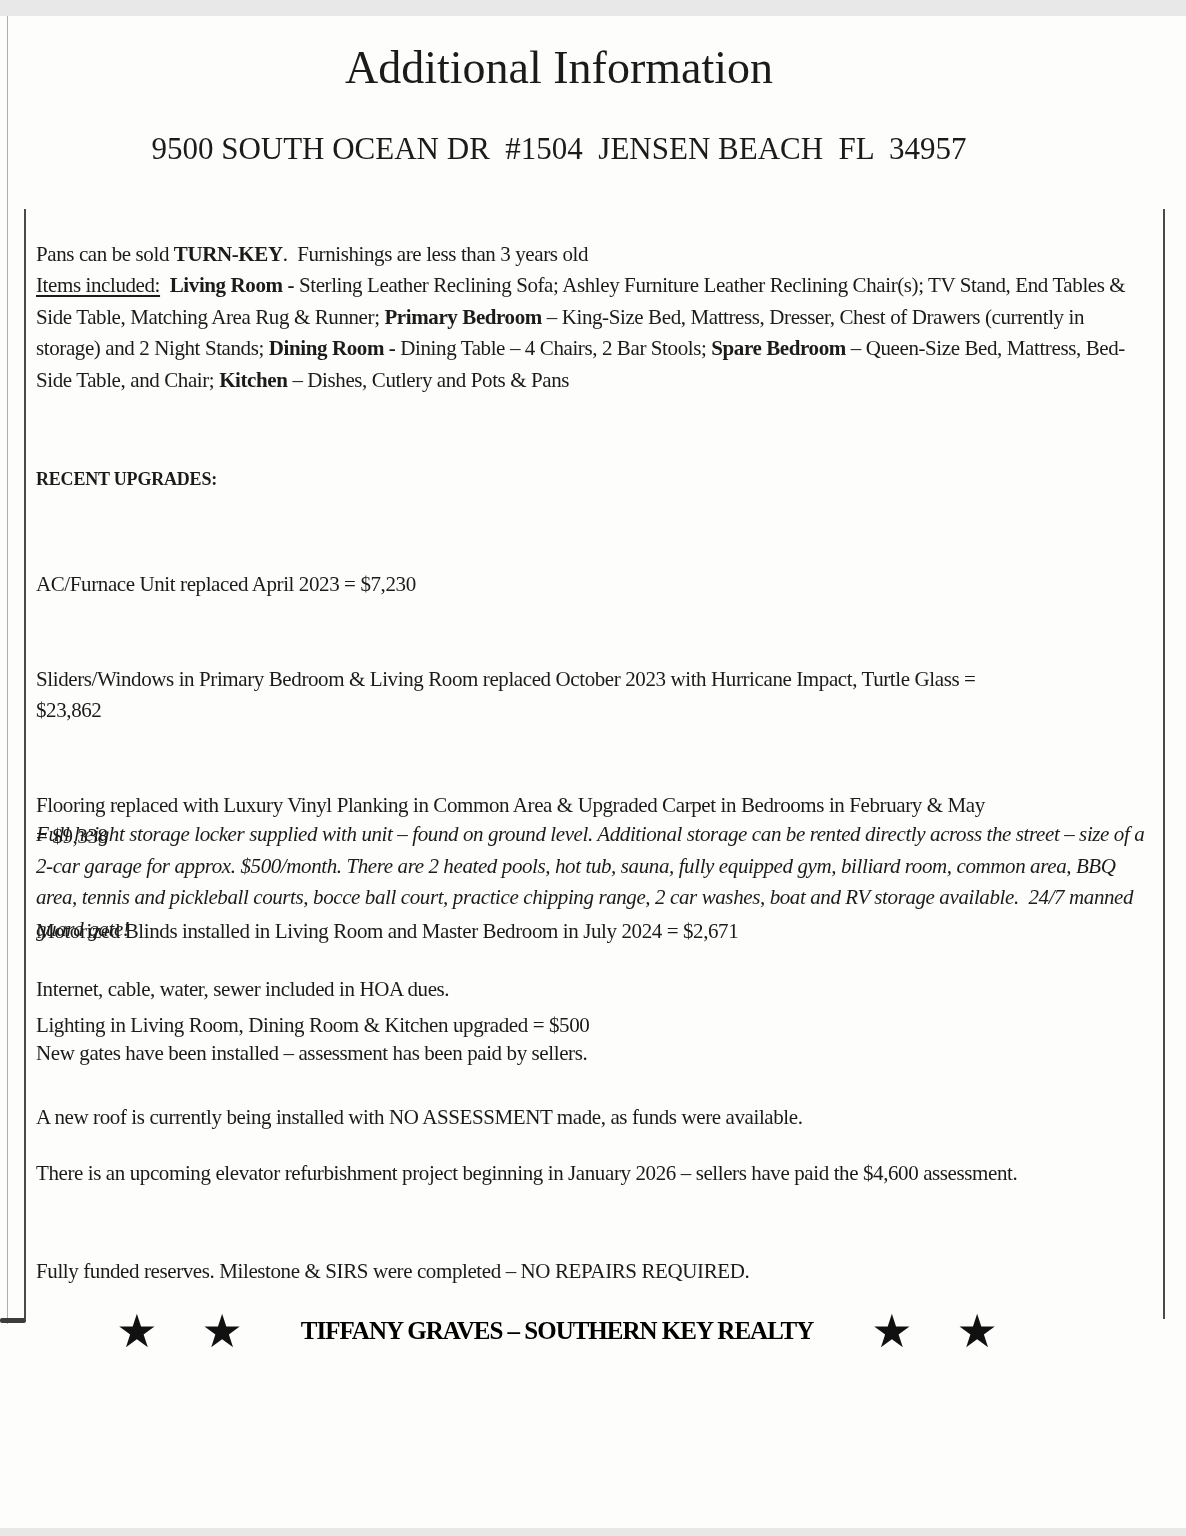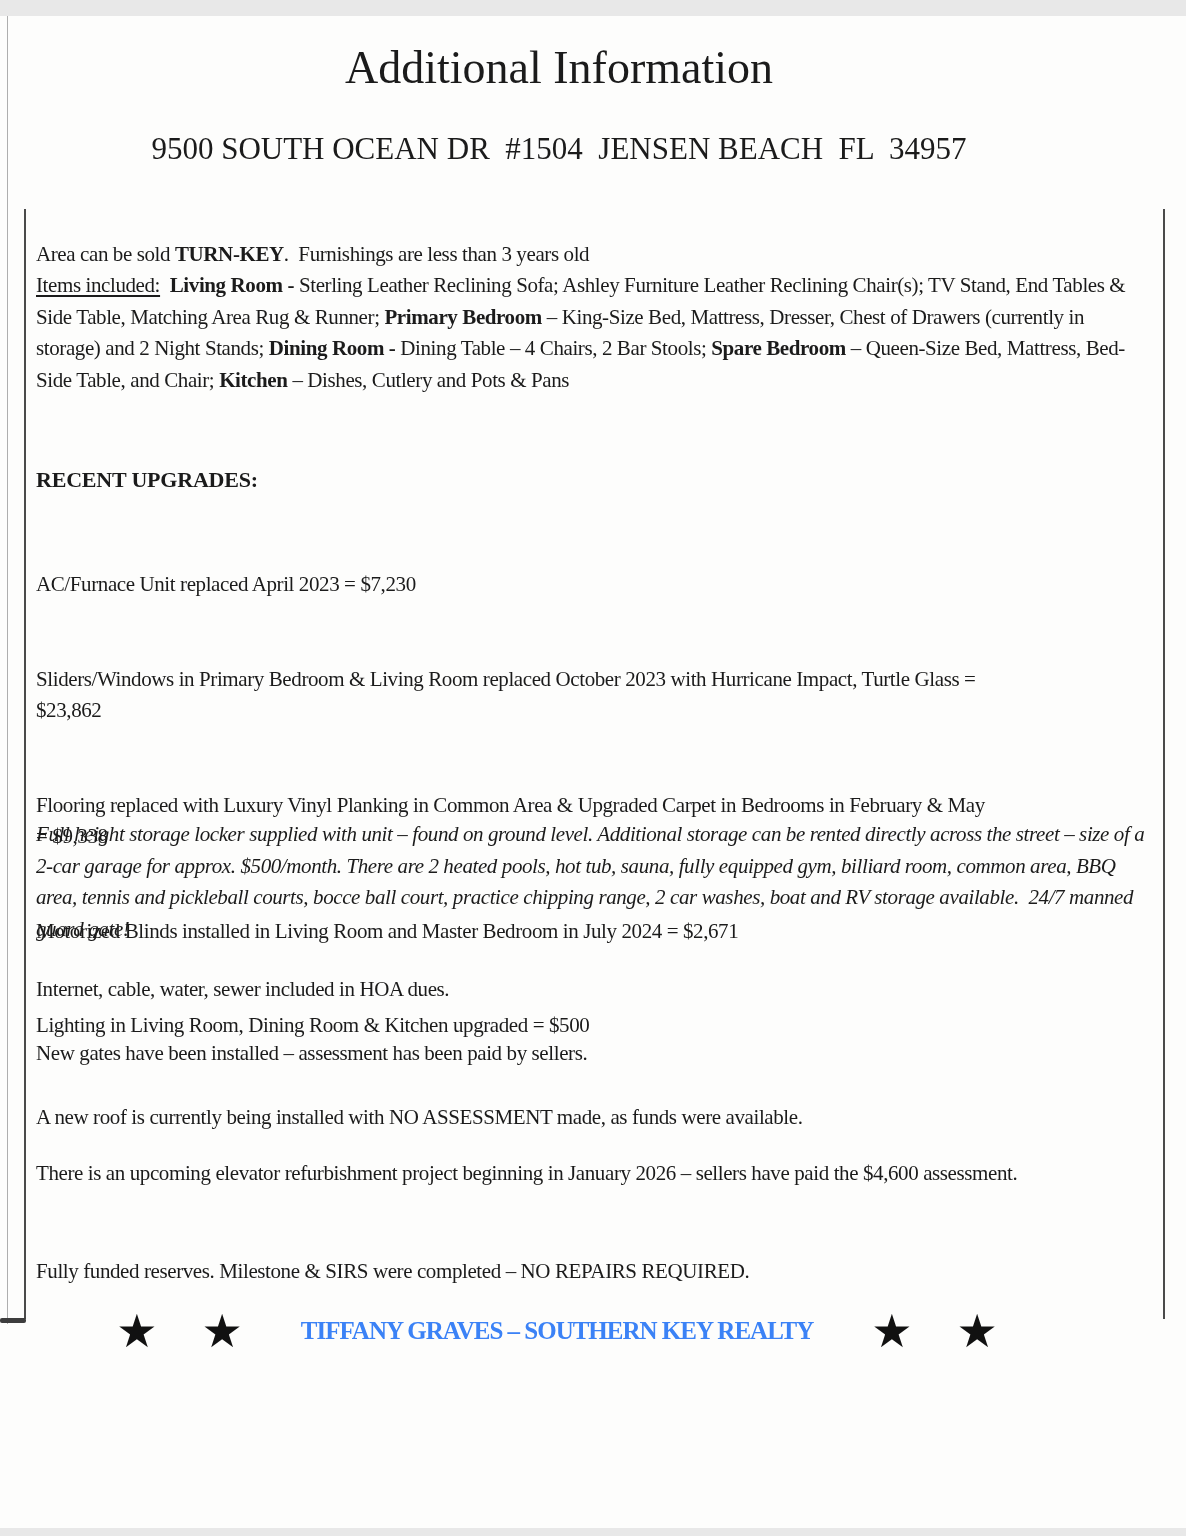--- a/index.html
+++ b/index.html
@@ -22,56 +22,56 @@
   .header  { position:absolute; left:0; top:0; width:100%; text-align:center; transform:translateX(-34px); }
   .title   { margin:25px 0 0 0; font-weight:400; font-size:46px; line-height:54px; }
   .address { margin-top:35px; font-size:31px; line-height:38px; white-space:pre; }
 
   
   .content { position:absolute; left:36px; top:0; width:1116px;
              font-size:21px; line-height:31.5px; letter-spacing:-0.4px; }
   .content .blk { position:absolute; left:0; width:1116px; margin:0; white-space:pre-wrap; }
   .turnkey-line   { top:223px; }
   .items-para     { top:254px; }
-  .heading        { top:448px; font-size:22px; font-weight:700; letter-spacing:-0.2px; }
+  .heading        { top:448px; font-size:18px; font-weight:700; letter-spacing:-0.2px; }
   .upgrades-list  { top:490px; }
   .amenities-para { top:803px;font-style:italic; }
   .hoa-para       { top:958px; }
   .gates-para     { top:1022px;font-family:Liberation Serif, serif; }
   .roof-para      { top:1086px; }
   .elevator-para  { top:1142px; }
   .reserves-para  { top:1240px; }
   .u { text-decoration:underline; text-underline-offset:3px; }
   b  { font-weight:700; }
 
   
   .footer { position:absolute; left:0; top:1283px; width:100%; height:64px;
             display:flex; justify-content:center; align-items:center; gap:44px;
             padding-right:72px; box-sizing:border-box; }
   .star  { font-family:"DejaVu Sans", sans-serif; font-size:46px; line-height:1; color:#111; }
-  .agent { font-size:25px; font-weight:700; letter-spacing:-1px; white-space:nowrap; margin:0 14px; color:#3b82f6; }
+  .agent { font-size:25px; font-weight:700; letter-spacing:-1px; white-space:nowrap; margin:0 14px; color:#000000; }
 </style>
 </head>
 <body>
 
 <div class="page">
 
   <div class="edge-line"></div>
   <div class="frame-left"></div>
   <div class="frame-right"></div>
   <div class="smudge"></div>
 
   <header class="header">
     <h1 class="title">Additional Information</h1>
     <div class="address">9500 SOUTH OCEAN DR  #1504  JENSEN BEACH  FL  34957</div>
   </header>
 
   <main class="content">
 
-    <p class="blk turnkey-line"><span>Area can be sold </span><b>TURN-KEY</b><span>.  Furnishings are less than 3 years old</span></p>
+    <p class="blk turnkey-line"><span>Pans can be sold </span><b>TURN-KEY</b><span>.  Furnishings are less than 3 years old</span></p>
 
     <p class="blk items-para"><span class="u">Items included:</span><span>  </span><b>Living Room -</b><span> Sterling Leather Reclining Sofa; Ashley Furniture Leather Reclining Chair(s); TV Stand, End Tables &amp; Side Table, Matching Area Rug &amp; Runner; </span><b>Primary Bedroom</b><span> – King-Size Bed, Mattress, Dresser, Chest of Drawers (currently in storage) and 2 Night Stands; </span><b>Dining Room -</b><span> Dining Table – 4 Chairs, 2 Bar Stools; </span><b>Spare Bedroom</b><span> – Queen-Size Bed, Mattress, Bed-Side Table, and Chair; </span><b>Kitchen</b><span> – Dishes, Cutlery and Pots &amp; Pans</span></p>
 
     <h2 class="blk heading">RECENT UPGRADES:</h2>
 
     <div class="blk upgrades-list">
       <div class="upgrade">AC/Furnace Unit replaced April 2023 = $7,230</div>
       <div class="upgrade"><span>Sliders/Windows in Primary Bedroom &amp; Living Room replaced October 2023 with Hurricane Impact, Turtle Glass =</span><br><span>$23,862</span></div>
       <div class="upgrade"><span>Flooring replaced with Luxury Vinyl Planking in Common Area &amp; Upgraded Carpet in Bedrooms in February &amp; May</span><br><span>= $9,338</span></div>
       <div class="upgrade">Motorized Blinds installed in Living Room and Master Bedroom in July 2024 = $2,671</div>

